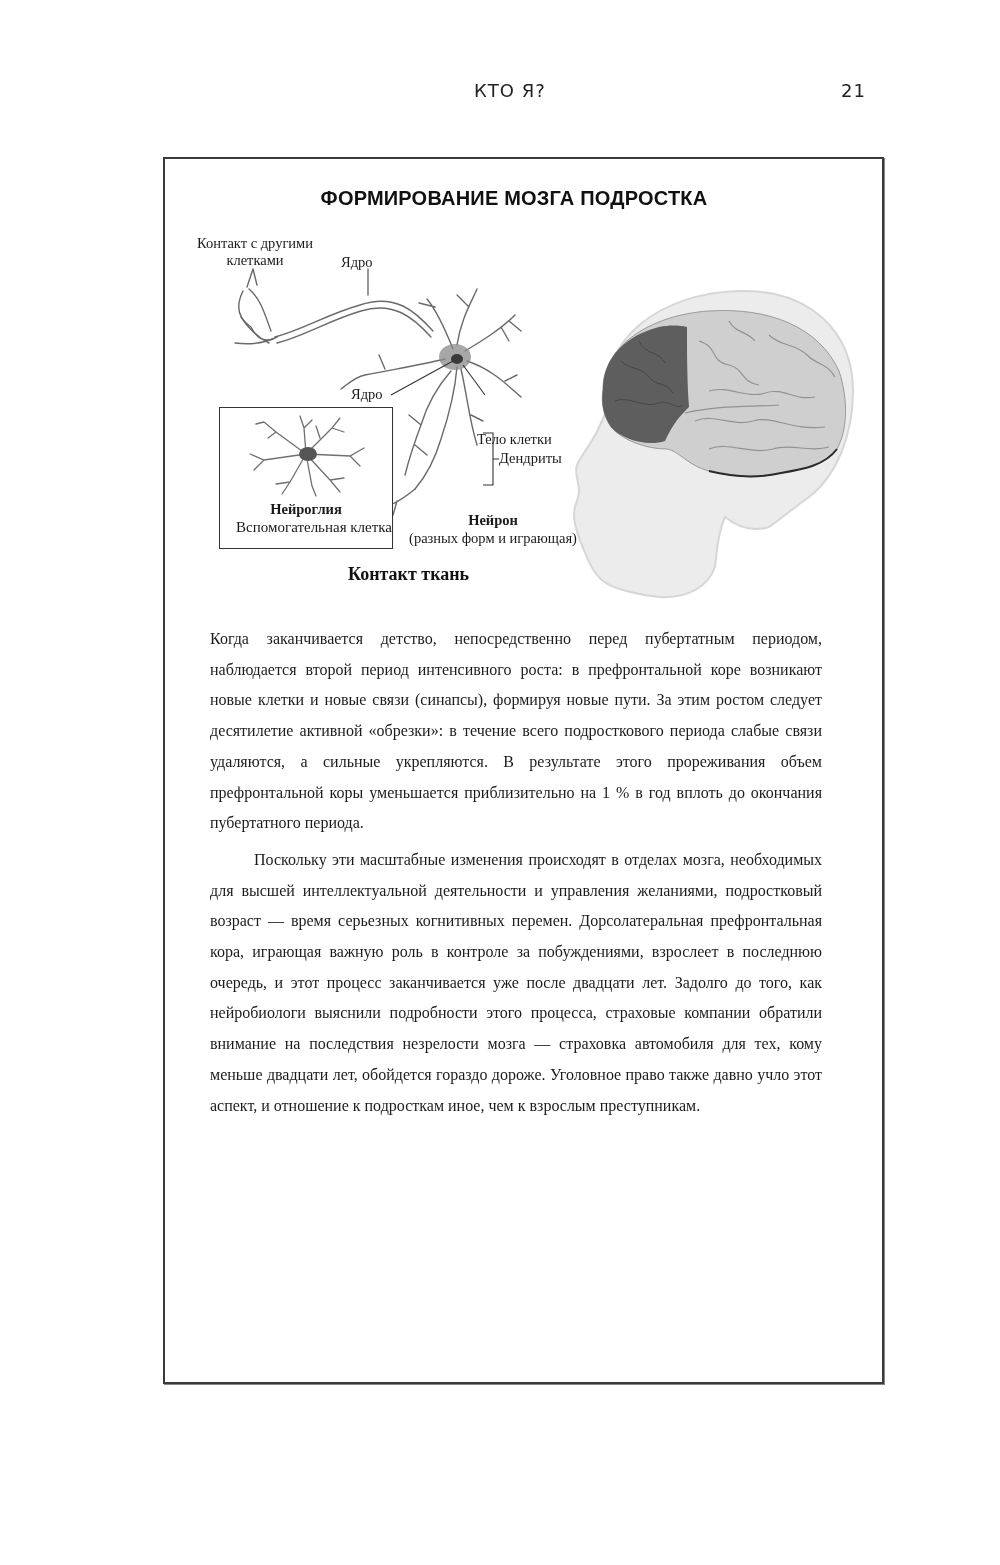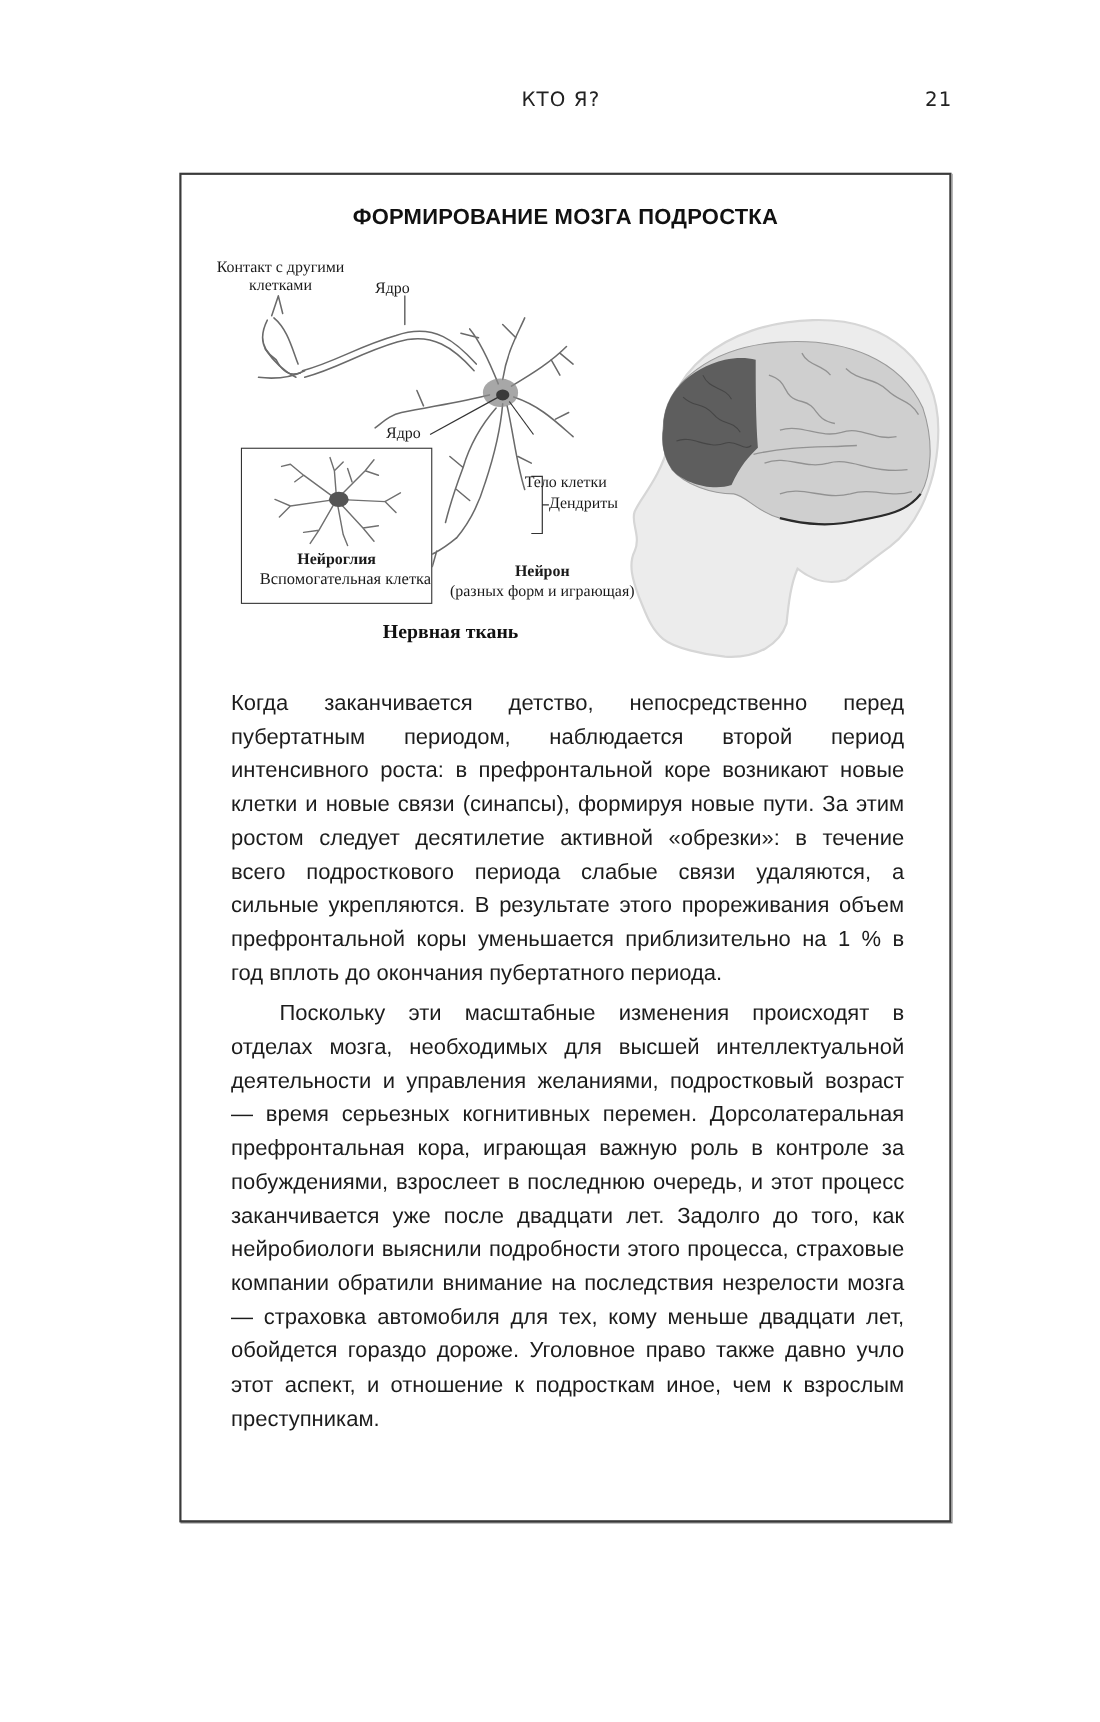--- a/index.html
+++ b/index.html
@@ -1,28 +1,28 @@
 <!DOCTYPE html>
 <html><head>
   <meta charset="utf-8">
   <style>
     html, body { margin: 0; padding: 0; background: #ffffff; }
     body { width: 1000px; height: 1565px; position: relative; overflow: hidden; color: #1a1a1a; }
     .running-head { position: absolute; top: 80px; left: 0; width: 1000px; height: 26px; font-family: "DejaVu Sans", sans-serif; font-size: 18px; letter-spacing: 1px; color: #222; }
     .running-title { position: absolute; left: 474px; top: 0; }
     .page-number { position: absolute; left: 841px; top: 0; }
-    .frame { position: absolute; left: 163px; top: 157px; width: 698px; height: 1223px; border: 2.5px solid #3a3a3a; box-shadow: 1px 1px 0 #888; }
+    .frame { position: absolute; left: 163px; top: 157px; width: 698px; height: 1223px; border: 2.5px solid #3a3a3a; box-shadow: 1px 1px 0 #888; padding-left: 19px; }
     .box-title { position: absolute; top: 28px; left: 0; width: 698px; text-align: center; font-family: "Liberation Sans", sans-serif; font-weight: bold; font-size: 20px; letter-spacing: 0.2px; color: #111; }
     .figure { position: absolute; left: 0; top: 60px; width: 698px; height: 390px; }
     .fig-label { position: absolute; font-family: "Liberation Serif", serif; font-size: 14.5px; color: #1a1a1a; white-space: nowrap; line-height: 18px; }
     .fig-label.bold { font-weight: bold; }
     .fig-label.center { text-align: center; }
     .glia-box { position: absolute; left: 54px; top: 188px; width: 172px; height: 140px; border: 1.5px solid #333; background: #fff; text-decoration: underline; }
     .tissue-caption { position: absolute; top: 405px; left: 183px; font-family: "Liberation Serif", serif; font-weight: bold; font-size: 18px; color: #111; }
-    .body-text { position: absolute; left: 45px; top: 465px; width: 612px; font-family: Liberation Sans, sans-serif; font-size: 20px; line-height: 30.7px; color: #1c1c1c; text-align: justify; }
+    .body-text { position: absolute; left: 45px; top: 465px; width: 612px; font-family: Liberation Serif, serif; font-size: 16px; line-height: 30.7px; color: #1c1c1c; text-align: justify; }
     .body-text p { margin: 0; }
     .body-text p.indent { text-indent: 44px; margin-top: 6px; }
     svg { position: absolute; left: 0; top: 0; }
   </style>
 </head>
 <body>
 
 <div class="running-head">
   <span class="running-title">КТО Я?</span>
   <span class="page-number">21</span>
@@ -117,19 +117,19 @@
       <div>клетками</div>
     </div>
     <div class="fig-label" style="left:176px; top:34px;">Ядро</div>
     <div class="fig-label" style="left:186px; top:166px;">Ядро</div>
     <div class="fig-label" style="left:312px; top:174px;margin-top:37px;">Тело клетки</div>
     <div class="fig-label" style="left:334px; top:230px;text-align:center;">Дендриты</div>
     <div class="fig-label bold center" style="left:230px; top:292px; width:196px;">Нейрон</div>
     <div class="fig-label center" style="left:230px; top:310px; width:196px;">(разных форм и играющая)</div>
   </div>
 
-  <div class="tissue-caption">Нервная ткань</div>
+  <div class="tissue-caption">Контакт ткань</div>
 
   <div class="body-text">
     <p>Когда заканчивается детство, непосредственно перед пубертатным периодом, наблюдается второй период интенсивного роста: в префронтальной коре возникают новые клетки и новые связи (синапсы), формируя новые пути. За этим ростом следует десятилетие активной «об­резки»: в течение всего подросткового периода слабые связи удаляются, а сильные укрепляются. В результате этого прореживания объем префронтальной коры умень­шается приблизительно на 1 % в год вплоть до окончания пубертатного периода.</p>
     <p class="indent">Поскольку эти масштабные изменения происходят в отделах мозга, необходимых для высшей интеллекту­альной деятельности и управления желаниями, подрост­ковый возраст — время серьезных когнитивных перемен. Дорсолатеральная префронтальная кора, играющая важную роль в контроле за побуждениями, взрослеет в последнюю очередь, и этот процесс заканчивается уже после двадцати лет. Задолго до того, как нейробиологи выяснили подробности этого процесса, страховые ком­пании обратили внимание на последствия незрелости мозга — страховка автомобиля для тех, кому меньше два­дцати лет, обойдется гораздо дороже. Уголовное право также давно учло этот аспект, и отношение к подросткам иное, чем к взрослым преступникам.</p>
   </div>
 </div>
 
 </body></html>

